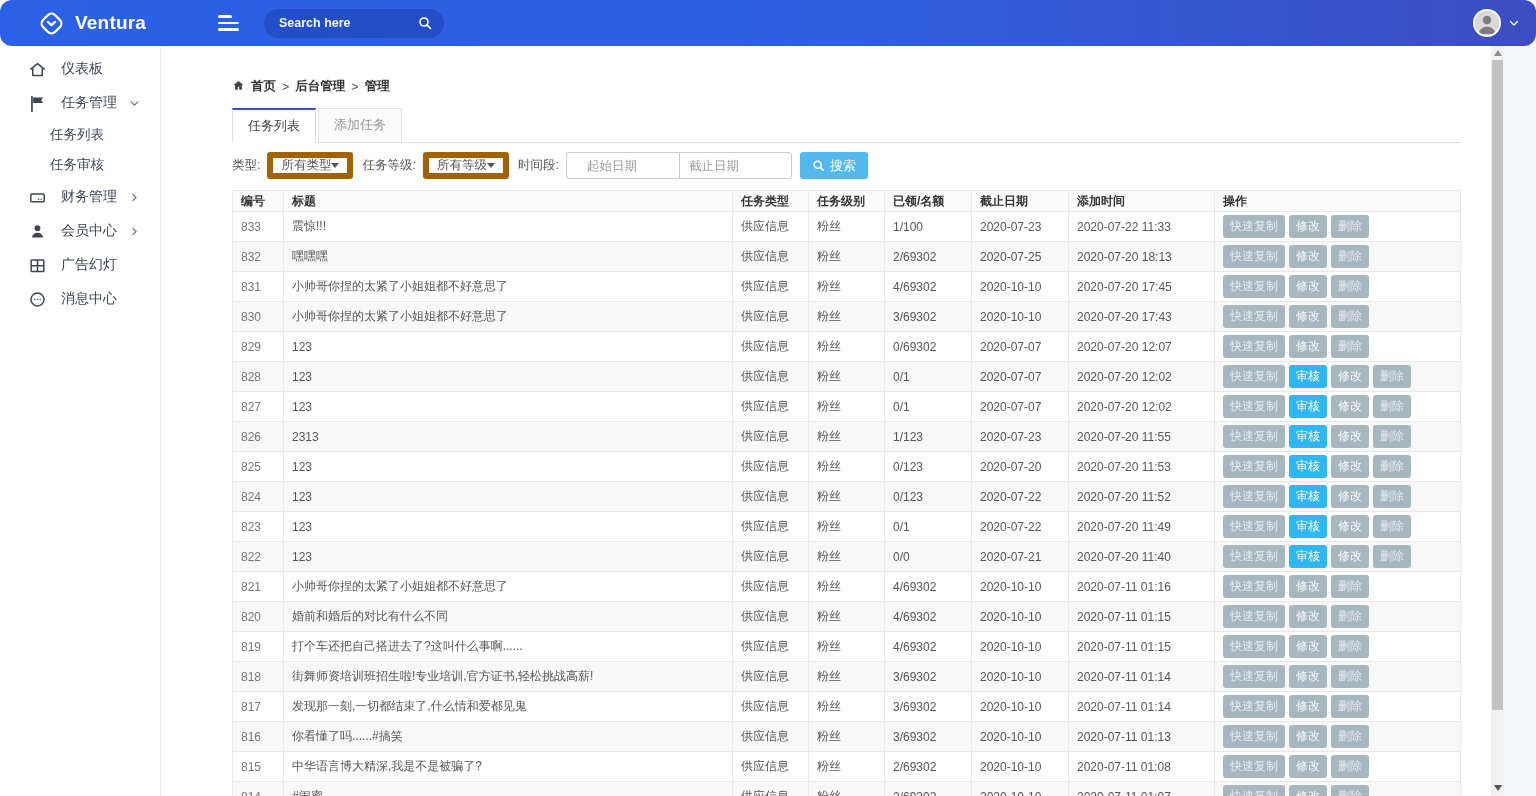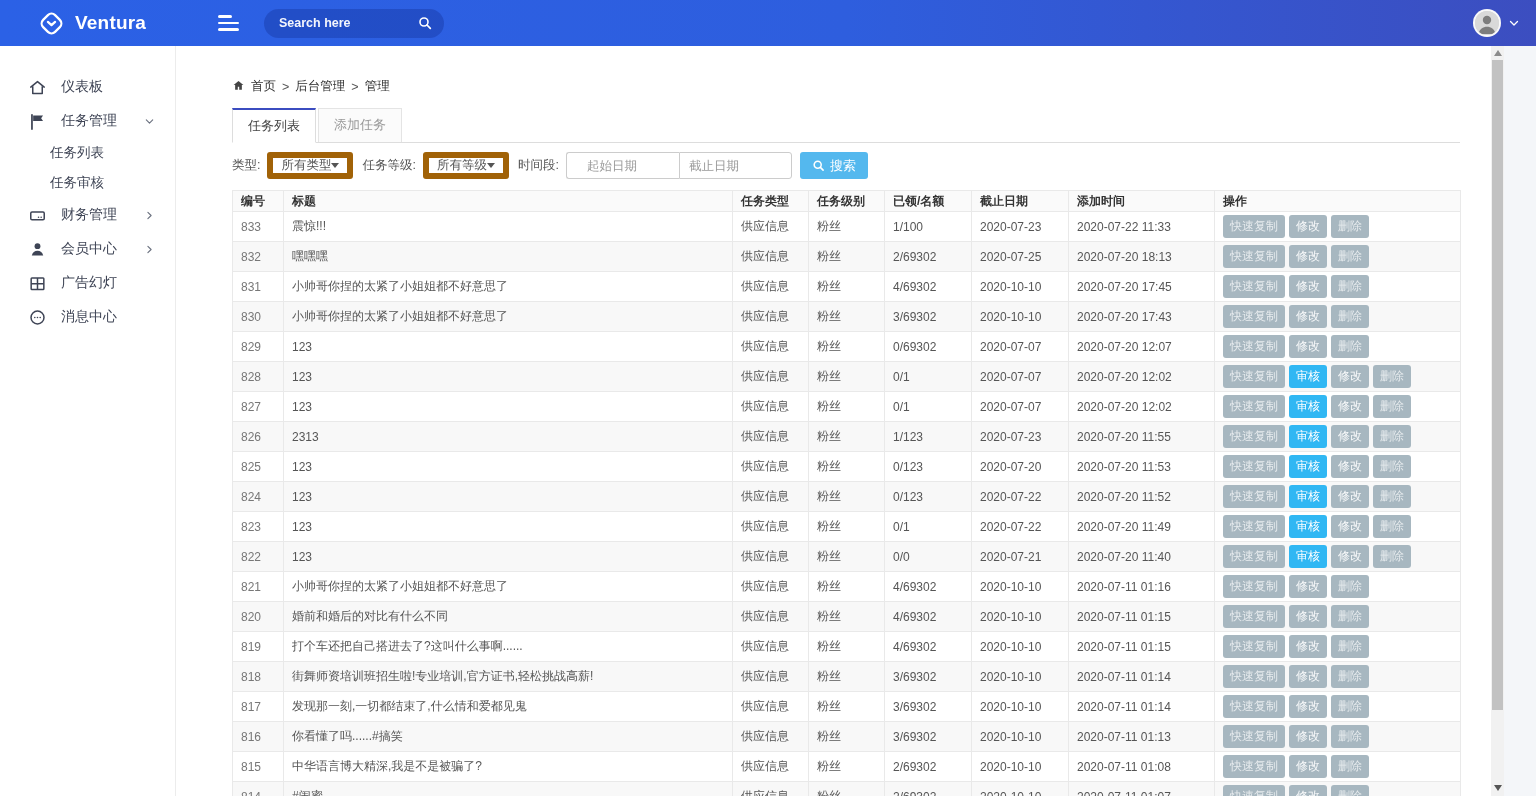--- a/index.html
+++ b/index.html
@@ -2,54 +2,54 @@
 <html><head>
 <meta charset="utf-8">
 <style>
   * { margin:0; padding:0; box-sizing:border-box; }
   html,body { width:1536px; height:796px; overflow:hidden; background:#fff;
     font-family:"Liberation Sans","DejaVu Sans",sans-serif; }
 
   
   .topbar { position:absolute; left:0; top:0; width:1536px; height:46px;
     background:linear-gradient(90deg,#2b61e6 0%,#2e5ede 55%,#3c4ec0 100%);
-    display:flex; align-items:center; z-index:10; }
+    display:flex; align-items:center; z-index:10;border-radius:12px; }
   .brand { width:196px; display:flex; align-items:center; padding-left:38px; gap:10px; cursor:pointer; }
   .brand-text { color:#fff; font-size:19px; font-weight:bold; letter-spacing:.2px; }
   .hamburger { margin-left:22px; width:22px; cursor:pointer; display:flex; flex-direction:column; gap:4px; }
   .hamburger i { display:block; height:2.5px; background:#fff; border-radius:2px; }
   .hamburger i:nth-child(1){ width:14px; } .hamburger i:nth-child(2){ width:21px; } .hamburger i:nth-child(3){ width:21px; }
   .search-pill { margin-left:24px; width:180px; height:29px; border-radius:15px;
     background:rgba(10,32,125,.28); position:relative; display:flex; align-items:center; }
   .search-pill input { background:transparent; border:none; outline:none; color:#fff;
     font-size:12.5px; padding:0 32px 0 15px; width:100%; font-family:inherit; font-weight:bold; }
   .search-pill input::placeholder { color:rgba(255,255,255,.95); }
   .search-ic { position:absolute; right:11px; top:6px; cursor:pointer; }
   .tb-spacer { flex:1; }
   .user { display:flex; align-items:center; gap:7px; margin-right:16px; cursor:pointer; }
   .avatar { width:28px; height:28px; border-radius:50%; border:2px solid rgba(255,255,255,.85);
     overflow:hidden; display:block; background:#d6d6d6; }
   .avatar svg { display:block; }
 
   
-  .sidebar { position:absolute; left:0; top:46px; width:176px; bottom:0; background:#fff;
-    border-right:1px solid #ececec; padding-top:24px; }
+  .sidebar { position:absolute; left:0; top:46px; width:161px; bottom:0; background:#fff;
+    border-right:1px solid #ececec; padding-top:6px; }
   .menu-item { height:34px; display:flex; align-items:center; padding:0 20px 0 28px;
     color:#3e4455; font-size:14px; cursor:pointer; }
   .menu-icon { width:20px; height:20px; margin-right:13px; display:flex; align-items:center; }
   .menu-chevron { margin-left:auto; display:flex; align-items:center; }
   .submenu-item { height:30px; display:flex; align-items:center; padding-left:50px;
     color:#3e4455; font-size:13.5px; cursor:pointer; }
 
   
   .content { position:absolute; left:196px; top:46px; right:0; bottom:0; background:#fff;
     padding:32px 0 0 36px; overflow:hidden; }
 
   .breadcrumb { display:flex; align-items:center; gap:6px; font-size:12.5px; color:#333; }
-  .crumb { cursor:pointer; }
+  .crumb { cursor:pointer;font-weight:bold; }
   .crumb-sep { color:#555; }
 
   .tabs { margin-top:13px; display:flex; border-bottom:1px solid #ddd; width:1228px; }
   .tab { padding:7px 15px; font-size:13px; color:#999; background:#fbfbfb;
     border:1px solid #e4e4e4; border-bottom:none; cursor:pointer; margin-right:2px; }
   .tab.active { background:#fff; color:#444; border:1px solid #ddd; border-top:2px solid #3b4cc0;
     border-bottom:1px solid #fff; margin-bottom:-1px; }
 
   .filters { margin-top:9px; display:flex; align-items:center; font-size:12.5px; color:#555; }
   .flabel { margin-right:7px; }

